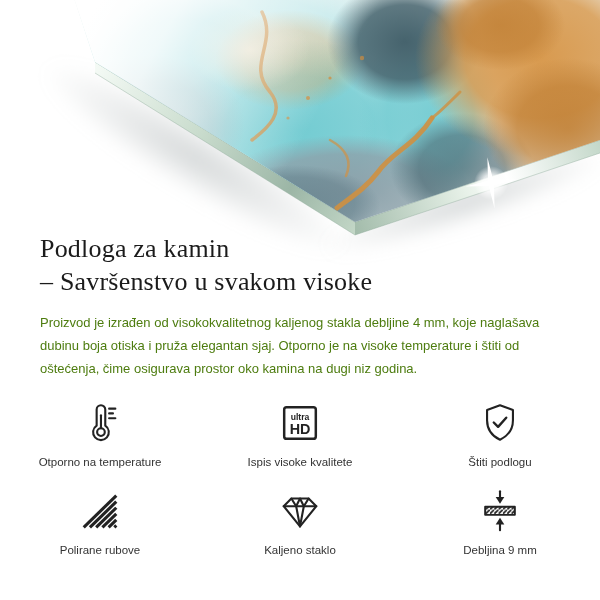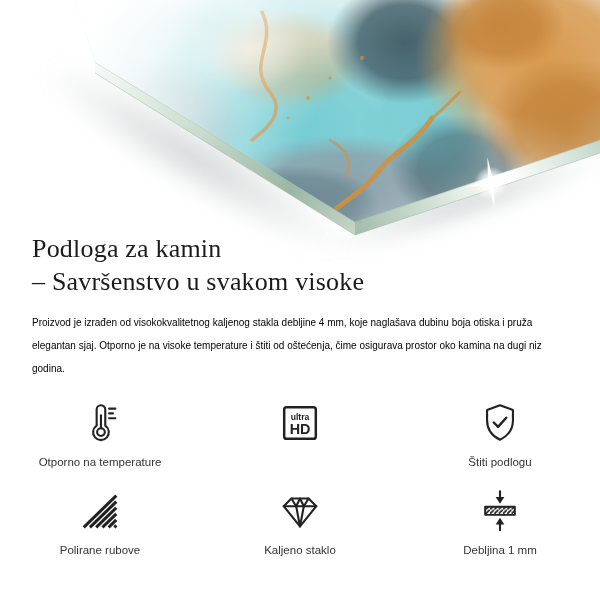--- a/index.html
+++ b/index.html
@@ -3,28 +3,28 @@
 <meta charset="utf-8">
 <style>
   html,body{margin:0;padding:0;}
   body{
     width:600px;height:600px;position:relative;overflow:hidden;
     background:#ffffff;
     font-family:"Liberation Sans","DejaVu Sans",sans-serif;
     -webkit-font-smoothing:antialiased;
   }
   .hero{position:absolute;top:0;left:0;width:600px;height:270px;}
-  .content{position:absolute;top:232px;left:32px;width:530px;}
+  .content{position:absolute;top:232px;left:40px;width:530px;}
   h1{
     margin:0;font-family:"Liberation Serif","DejaVu Serif",serif;
     font-weight:400;font-size:26px;line-height:33px;color:#1b1b1b;
     letter-spacing:.2px;
   }
   .desc{
-    margin:13px 0 0 0;font-size:10px;line-height:23px;color:#000000;
+    margin:13px 0 0 0;font-size:13px;line-height:23px;color:#4d7c0f;
     width:527px;
   }
   .features{
     position:absolute;top:400px;left:0;width:600px;
     display:grid;grid-template-columns:repeat(3,1fr);row-gap:19px;
   }
   .feature{display:flex;flex-direction:column;align-items:center;}
   .feature .iconbox{height:46px;display:flex;align-items:flex-start;justify-content:center;}
   .feature .label{margin-top:9px;font-size:11.5px;color:#333;line-height:14px;}
   .icon-svg{stroke:#222;fill:none;stroke-width:2.2;stroke-linecap:round;stroke-linejoin:round;}
@@ -179,20 +179,21 @@
     </div>
 
     <div class="feature">
       <div class="iconbox">
         <svg class="icon-svg" width="46" height="46" viewBox="0 0 48 48">
           <rect x="7.5" y="7.5" width="33" height="33" rx="2.5" stroke-width="2.6"></rect>
           <text x="24" y="20.5" text-anchor="middle" font-size="9" class="badge-text">ultra</text>
           <text x="24" y="35" text-anchor="middle" font-size="15" class="badge-text">HD</text>
         </svg>
       </div>
+      <div class="label">Ispis visoke kvalitete</div>
     </div>
 
     <div class="feature">
       <div class="iconbox">
         <svg class="icon-svg" width="46" height="46" viewBox="0 0 48 48">
           <path d="M24,5.5 L37.5,10.5 L37.5,21 C37.5,31.5 31.5,37.8 24,41.5 C16.5,37.8 10.5,31.5 10.5,21 L10.5,10.5 Z"></path>
           <polyline points="17.5,23.5 22,28 30.5,18.5" stroke-width="2.5"></polyline>
         </svg>
       </div>
       <div class="label">Štiti podlogu</div>
@@ -235,17 +236,17 @@
               <path d="M-1,5.5 L5.5,-1" stroke="#222" stroke-width="1.8"></path>
             </pattern>
           </defs>
           <line x1="24" y1="3.5" x2="24" y2="10"></line>
           <polygon points="19.5,9.5 28.5,9.5 24,16.5" fill="#222" stroke="none"></polygon>
           <rect x="8.5" y="19.5" width="31" height="8.5" fill="url(#hatch)" stroke-width="2"></rect>
           <polygon points="19.5,38 28.5,38 24,31" fill="#222" stroke="none"></polygon>
           <line x1="24" y1="37.5" x2="24" y2="44"></line>
         </svg>
       </div>
-      <div class="label">Debljina 1 mm</div>
+      <div class="label">Debljina 9 mm</div>
     </div>
 
   </div>
 </div>
 
 </body></html>

